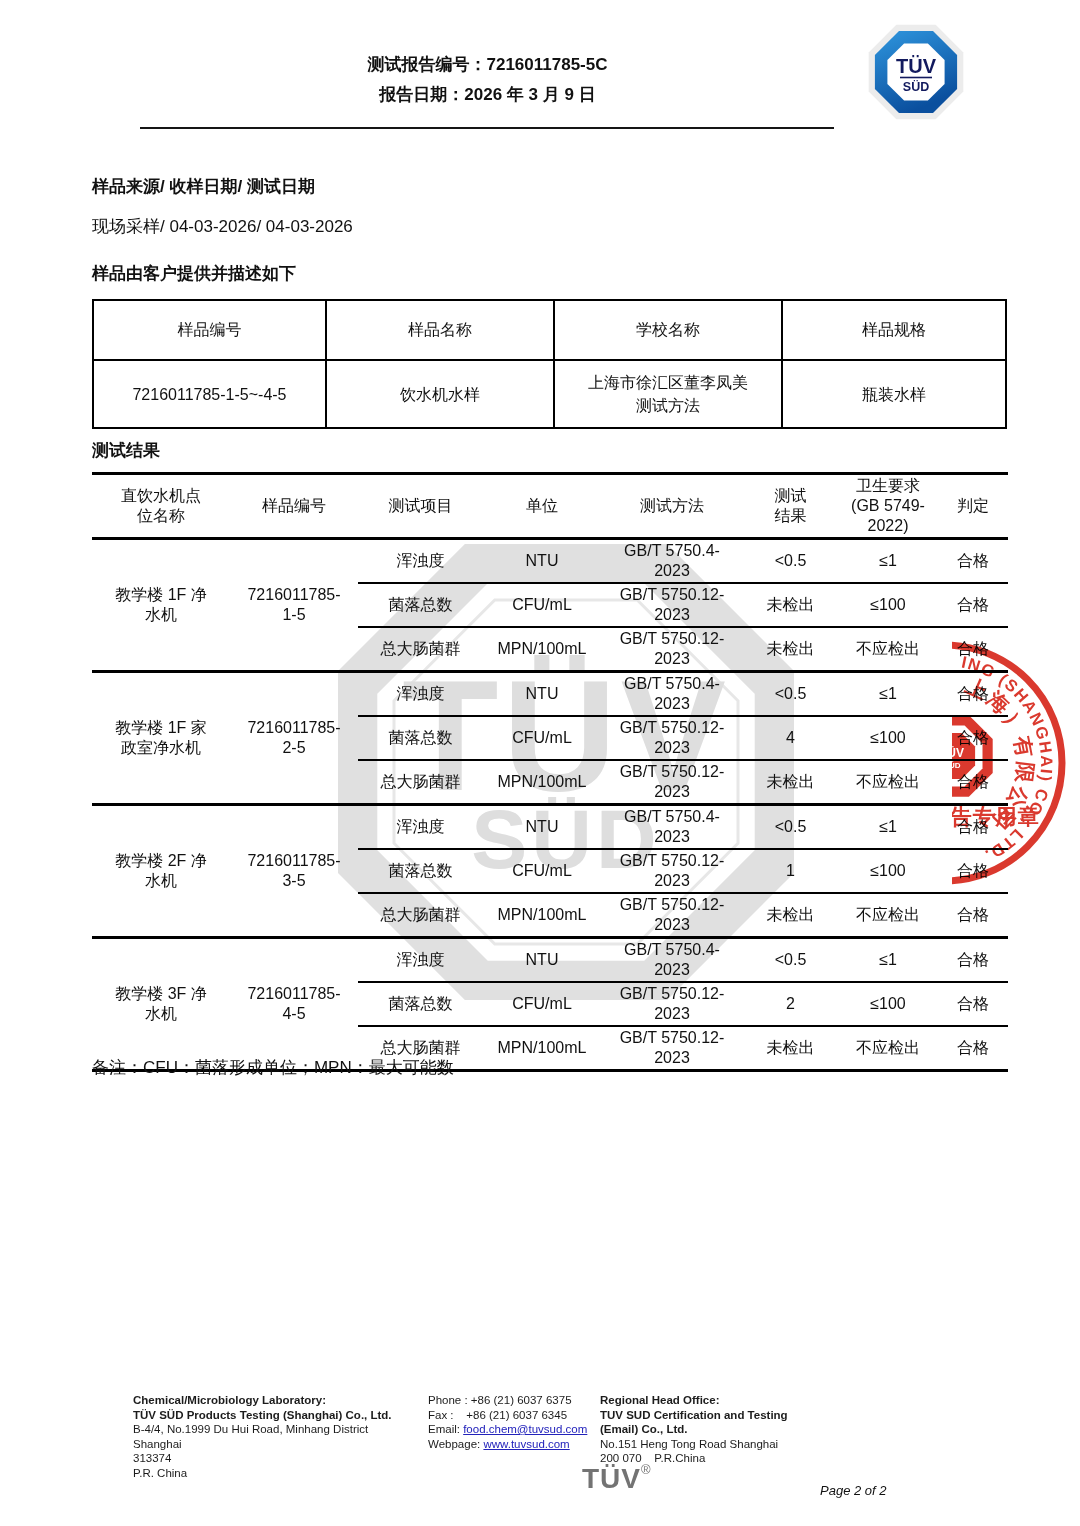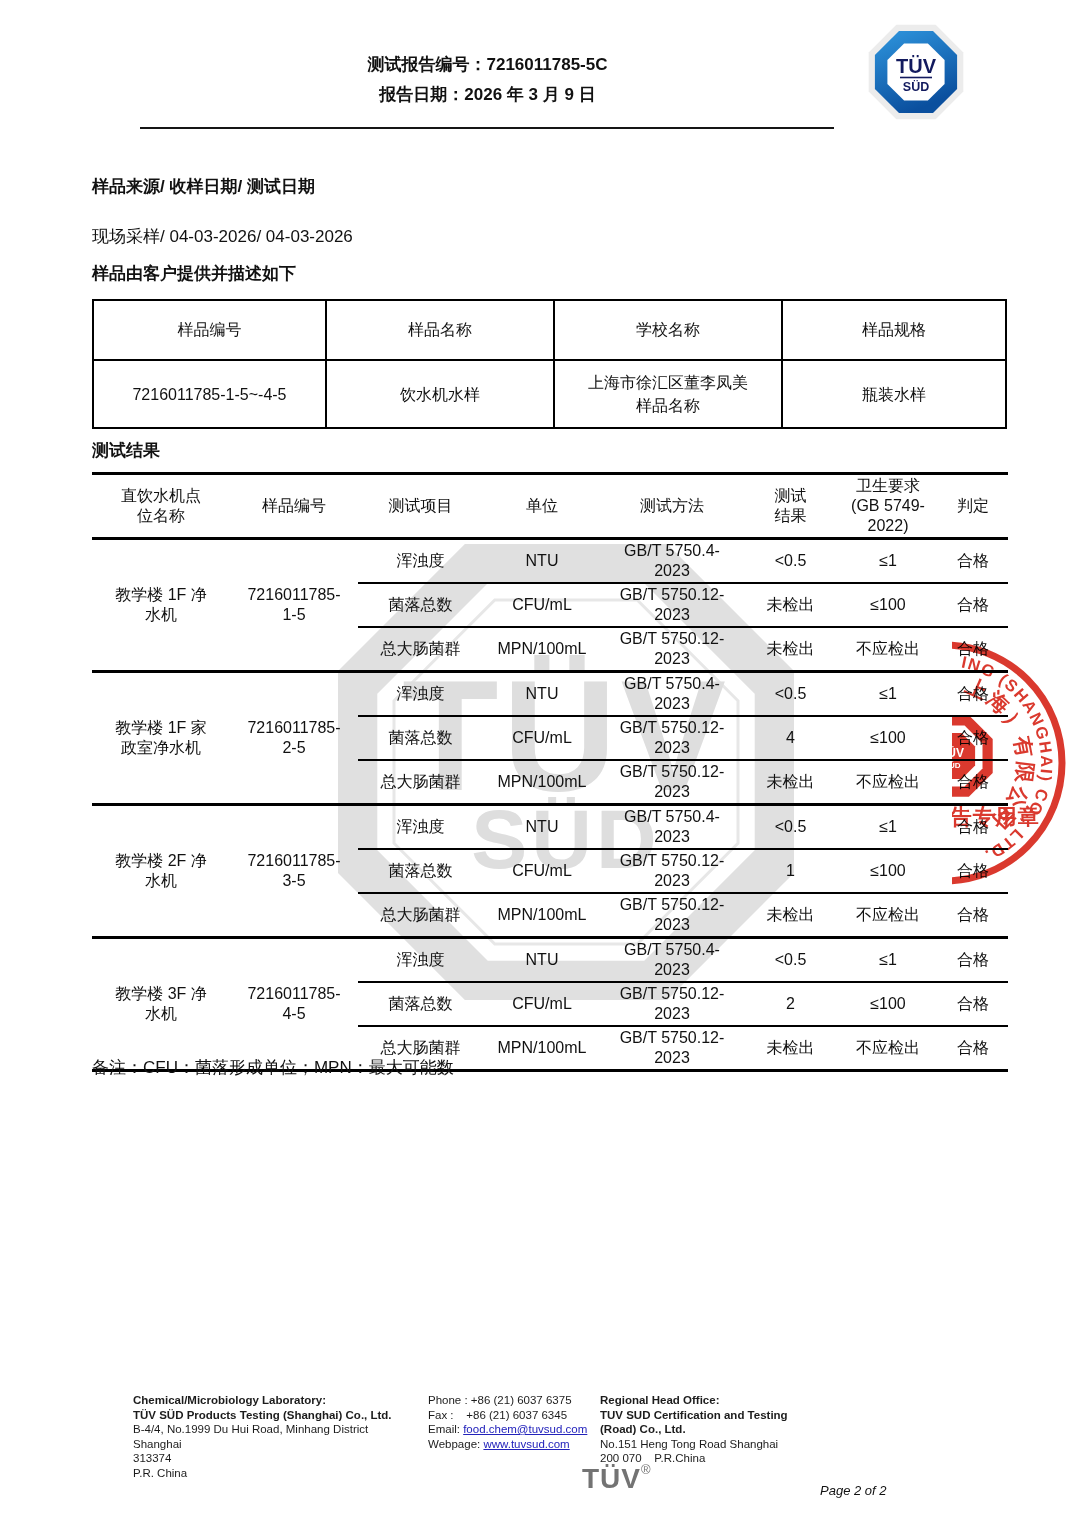--- a/index.html
+++ b/index.html
@@ -74,21 +74,21 @@
       <polygon points="43.4,18 18,43.4 -18,43.4 -43.4,18 -43.4,-18 -18,-43.4 18,-43.4 43.4,-18" fill="#ececec" transform="scale(1.09)"></polygon>
       <polygon points="41.1,17 17,41.1 -17,41.1 -41.1,17 -41.1,-17 -17,-41.1 17,-41.1 41.1,-17" fill="url(#blueg)"></polygon>
       <polygon points="28.6,11.9 11.9,28.6 -11.9,28.6 -28.6,11.9 -28.6,-11.9 -11.9,-28.6 11.9,-28.6 28.6,-11.9" fill="#ffffff"></polygon>
       <text x="0" y="1" text-anchor="middle" font-size="20" font-weight="bold" fill="#121a5e">TÜV</text>
       <line x1="-16" y1="5.5" x2="16" y2="5.5" stroke="#121a5e" stroke-width="1.6"></line>
       <text x="0" y="18.5" text-anchor="middle" font-size="12.5" font-weight="bold" fill="#121a5e">SÜD</text>
     </svg>
   </div>
 
   <div class="sec-title" style="top:175px">样品来源/ 收样日期/ 测试日期</div>
-  <div class="sec-text" style="top:225px">现场采样/ 04-03-2026/ 04-03-2026</div>
+  <div class="sec-text" style="top:215px">现场采样/ 04-03-2026/ 04-03-2026</div>
   <div class="sec-title" style="top:262px">样品由客户提供并描述如下</div>
 
   <table class="sample-table">
     <colgroup>
         <col style="width:233px">
         <col style="width:228px">
         <col style="width:228px">
         <col style="width:224px">
       </colgroup>
     <thead>
@@ -97,21 +97,21 @@
         <th>样品名称</th>
         <th>学校名称</th>
         <th>样品规格</th>
       </tr>
     </thead>
     <tbody>
       <tr>
         <td>7216011785-1-5~-4-5</td>
         <td>饮水机水样</td>
         <td>上海市徐汇区董李凤美
-样品名称</td>
+测试方法</td>
         <td>瓶装水样</td>
       </tr>
     </tbody>
   </table>
 
   <div class="sec-title" style="top:439px">测试结果</div>
 
   <table class="results-table">
     <colgroup>
       <col style="width:138px">
@@ -317,21 +317,21 @@
     </div>
     <div class="f-col f-col2">
       <div>Phone : +86 (21) 6037 6375</div>
       <div>Fax :    +86 (21) 6037 6345</div>
       <div><span>Email: </span><span class="f-link">food.chem@tuvsud.com</span></div>
       <div><span>Webpage: </span><span class="f-link">www.tuvsud.com</span></div>
     </div>
     <div class="f-col f-col3">
       <div class="fb">Regional Head Office:</div>
       <div class="fb">TUV SUD Certification and Testing</div>
-      <div class="fb">(Road) Co., Ltd.</div>
+      <div class="fb">(Email) Co., Ltd.</div>
       <div>No.151 Heng Tong Road Shanghai</div>
       <div>200 070    P.R.China</div>
     </div>
   </div>
   <div class="tuv-mark"><span>TÜV</span><sup>®</sup></div>
   <div class="page-num">Page 2 of 2</div>
 
 </div>
 
 </body></html>

